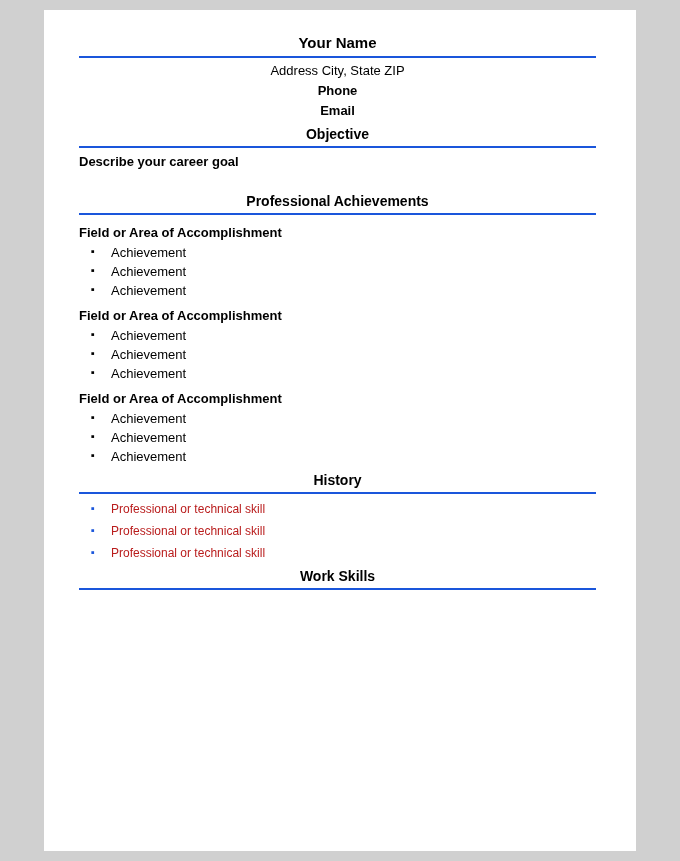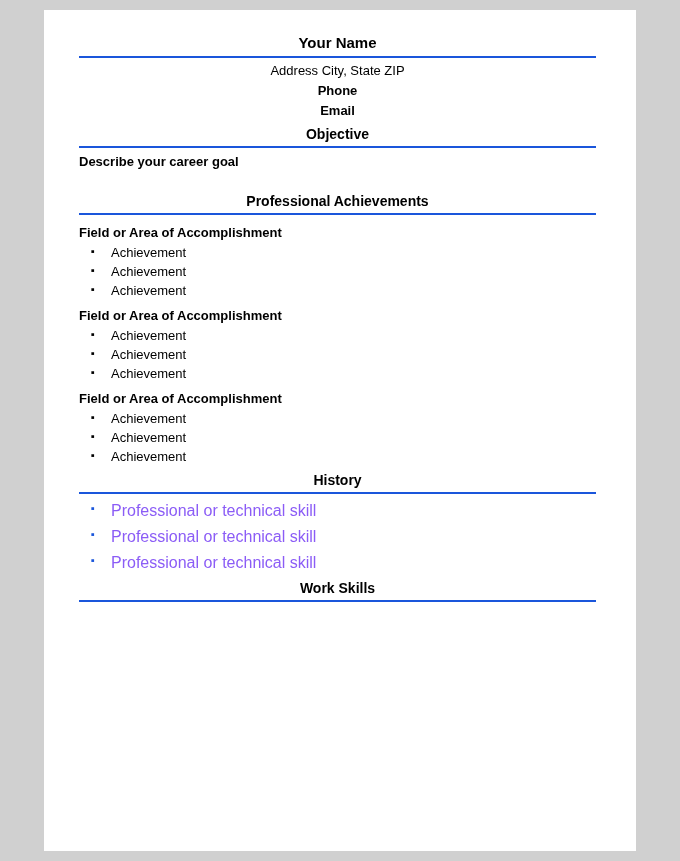--- a/index.html
+++ b/index.html
@@ -110,22 +110,22 @@
       margin-top: 8px;
     }
 
     .skills-list {
       list-style: none;
       padding: 0;
       margin: 6px 0 0 20px;
     }
 
     .skills-list li {
-      font-size: 16px;
-      color: #8b5cf6;
+      font-size: 12px;
+      color: #b91c1c;
       margin: 8px 0;
       padding-left: 12px;
       position: relative;
     }
 
     .skills-list li::before {
       content: "▪";
       position: absolute;
       left: -8px;
       color: #1a56db;

